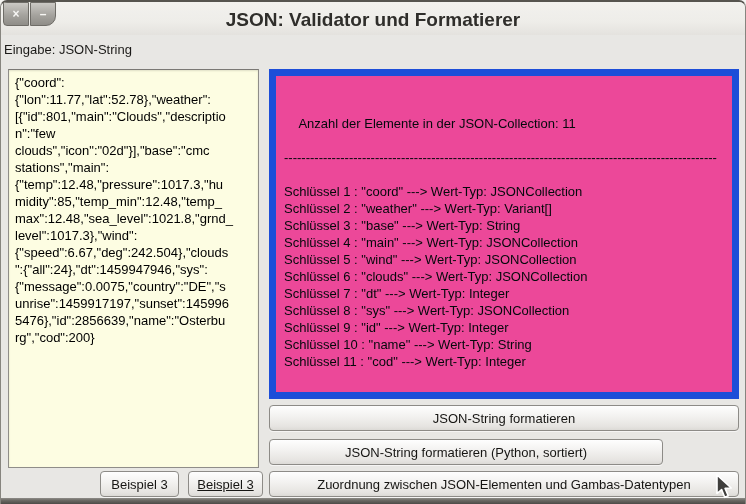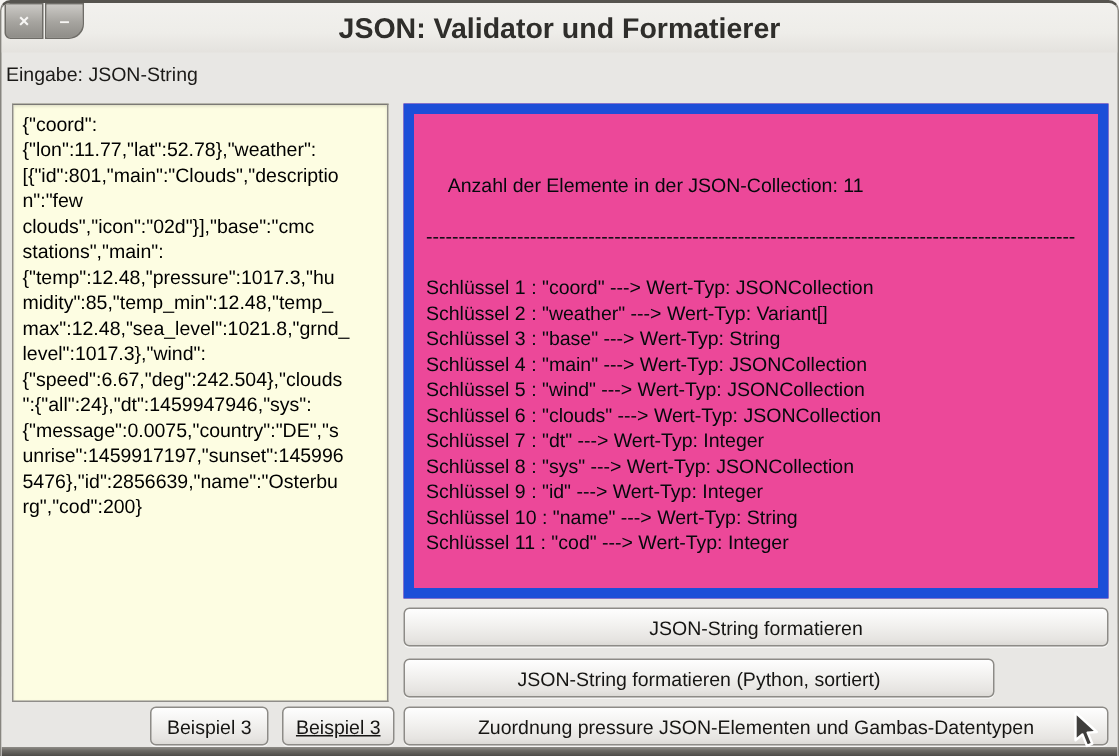--- a/index.html
+++ b/index.html
@@ -140,21 +140,21 @@
 Schlüssel 6 : "clouds" ---&gt; Wert-Typ: JSONCollection
 Schlüssel 7 : "dt" ---&gt; Wert-Typ: Integer
 Schlüssel 8 : "sys" ---&gt; Wert-Typ: JSONCollection
 Schlüssel 9 : "id" ---&gt; Wert-Typ: Integer
 Schlüssel 10 : "name" ---&gt; Wert-Typ: String
 Schlüssel 11 : "cod" ---&gt; Wert-Typ: Integer</span>
   </div>
 
   <button class="btn btn-format">JSON-String formatieren</button>
   <button class="btn btn-python">JSON-String formatieren (Python, sortiert)</button>
-  <button class="btn btn-mapping">Zuordnung pressure JSON-Elementen und Gambas-Datentypen</button>
+  <button class="btn btn-mapping">Zuordnung zwischen JSON-Elementen und Gambas-Datentypen</button>
 
   <button class="btn btn-example-2">Beispiel 3</button>
   <button class="btn btn-example-3">Beispiel 3</button>
 
   <div class="bottom-edge"></div>
 
   <svg class="cursor" viewBox="0 0 22 27" xmlns="http://www.w3.org/2000/svg">
     <path d="M4 1 L4 19.5 L8.6 15.6 L11.7 23.3 L15.2 21.8 L12.1 14.4 L18.2 14 Z" fill="#3f3e3c" stroke="#ffffff" stroke-width="1.6" stroke-linejoin="round"></path>
   </svg>
 

